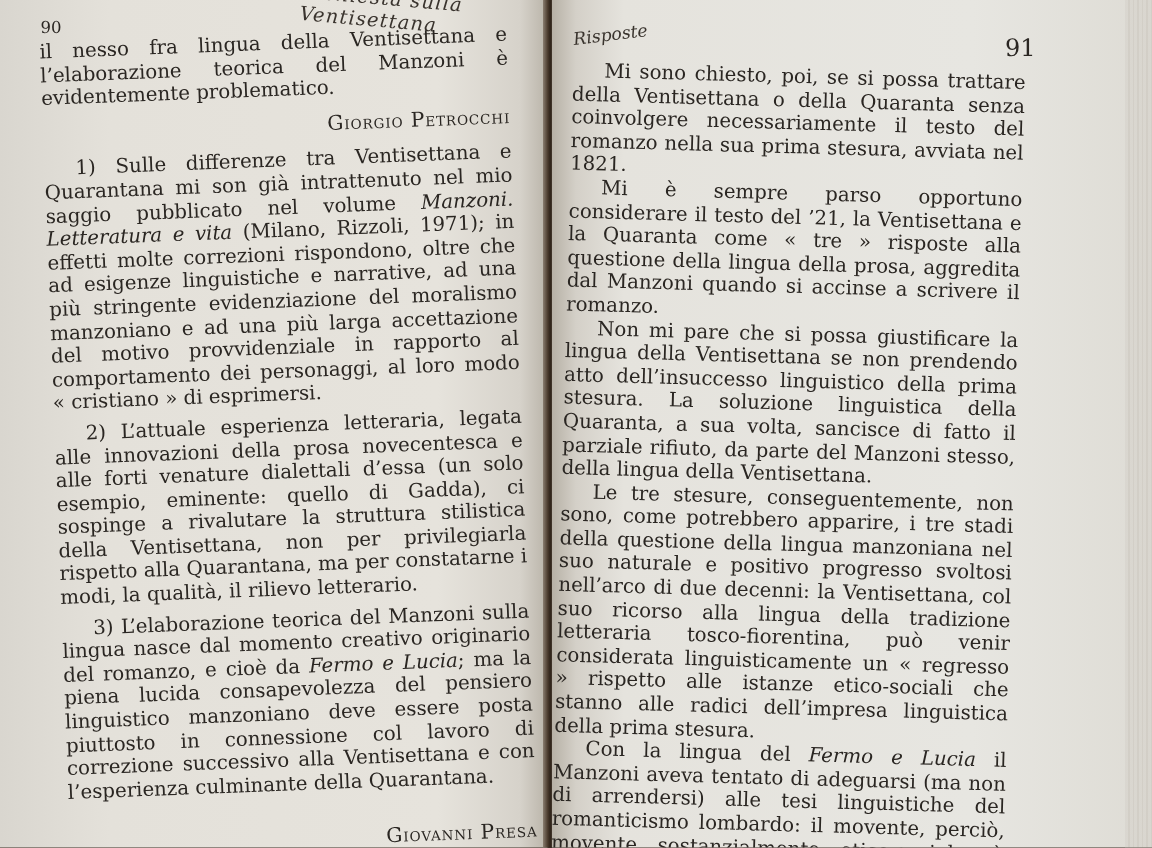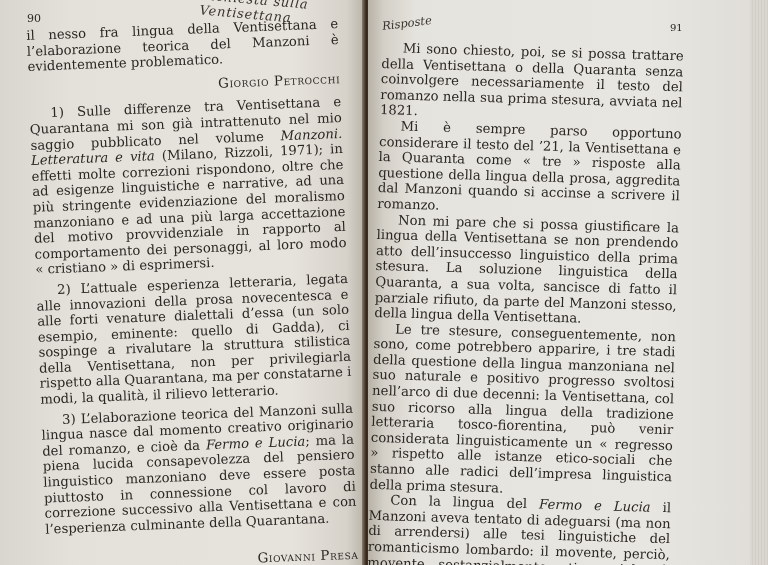--- a/index.html
+++ b/index.html
@@ -53,21 +53,21 @@
   .l-body {
     position: absolute; left: 26px; top: 28px; width: 312px;
     transform: rotate(-2.2deg); transform-origin: left top;
   }
 
   
   .r-running {
     position: absolute; left: 14px; top: 16px; font-style: italic; font-size: 11.5px;
     transform: rotate(-7deg); color: #3a342e;
   }
-  .r-folio { position: absolute; left: 302px; top: 22px; font-size: 10px; text-align: center; }
+  .r-folio { position: absolute; left: 302px; top: 22px; font-size: 16px; text-align: center; }
   .r-body {
     position: absolute; left: 14px; top: 40px; width: 302px;
     transform: rotate(1.6deg); transform-origin: left top;
   }
 </style>
 </head>
 <body>
 
 <div class="spread">
 

